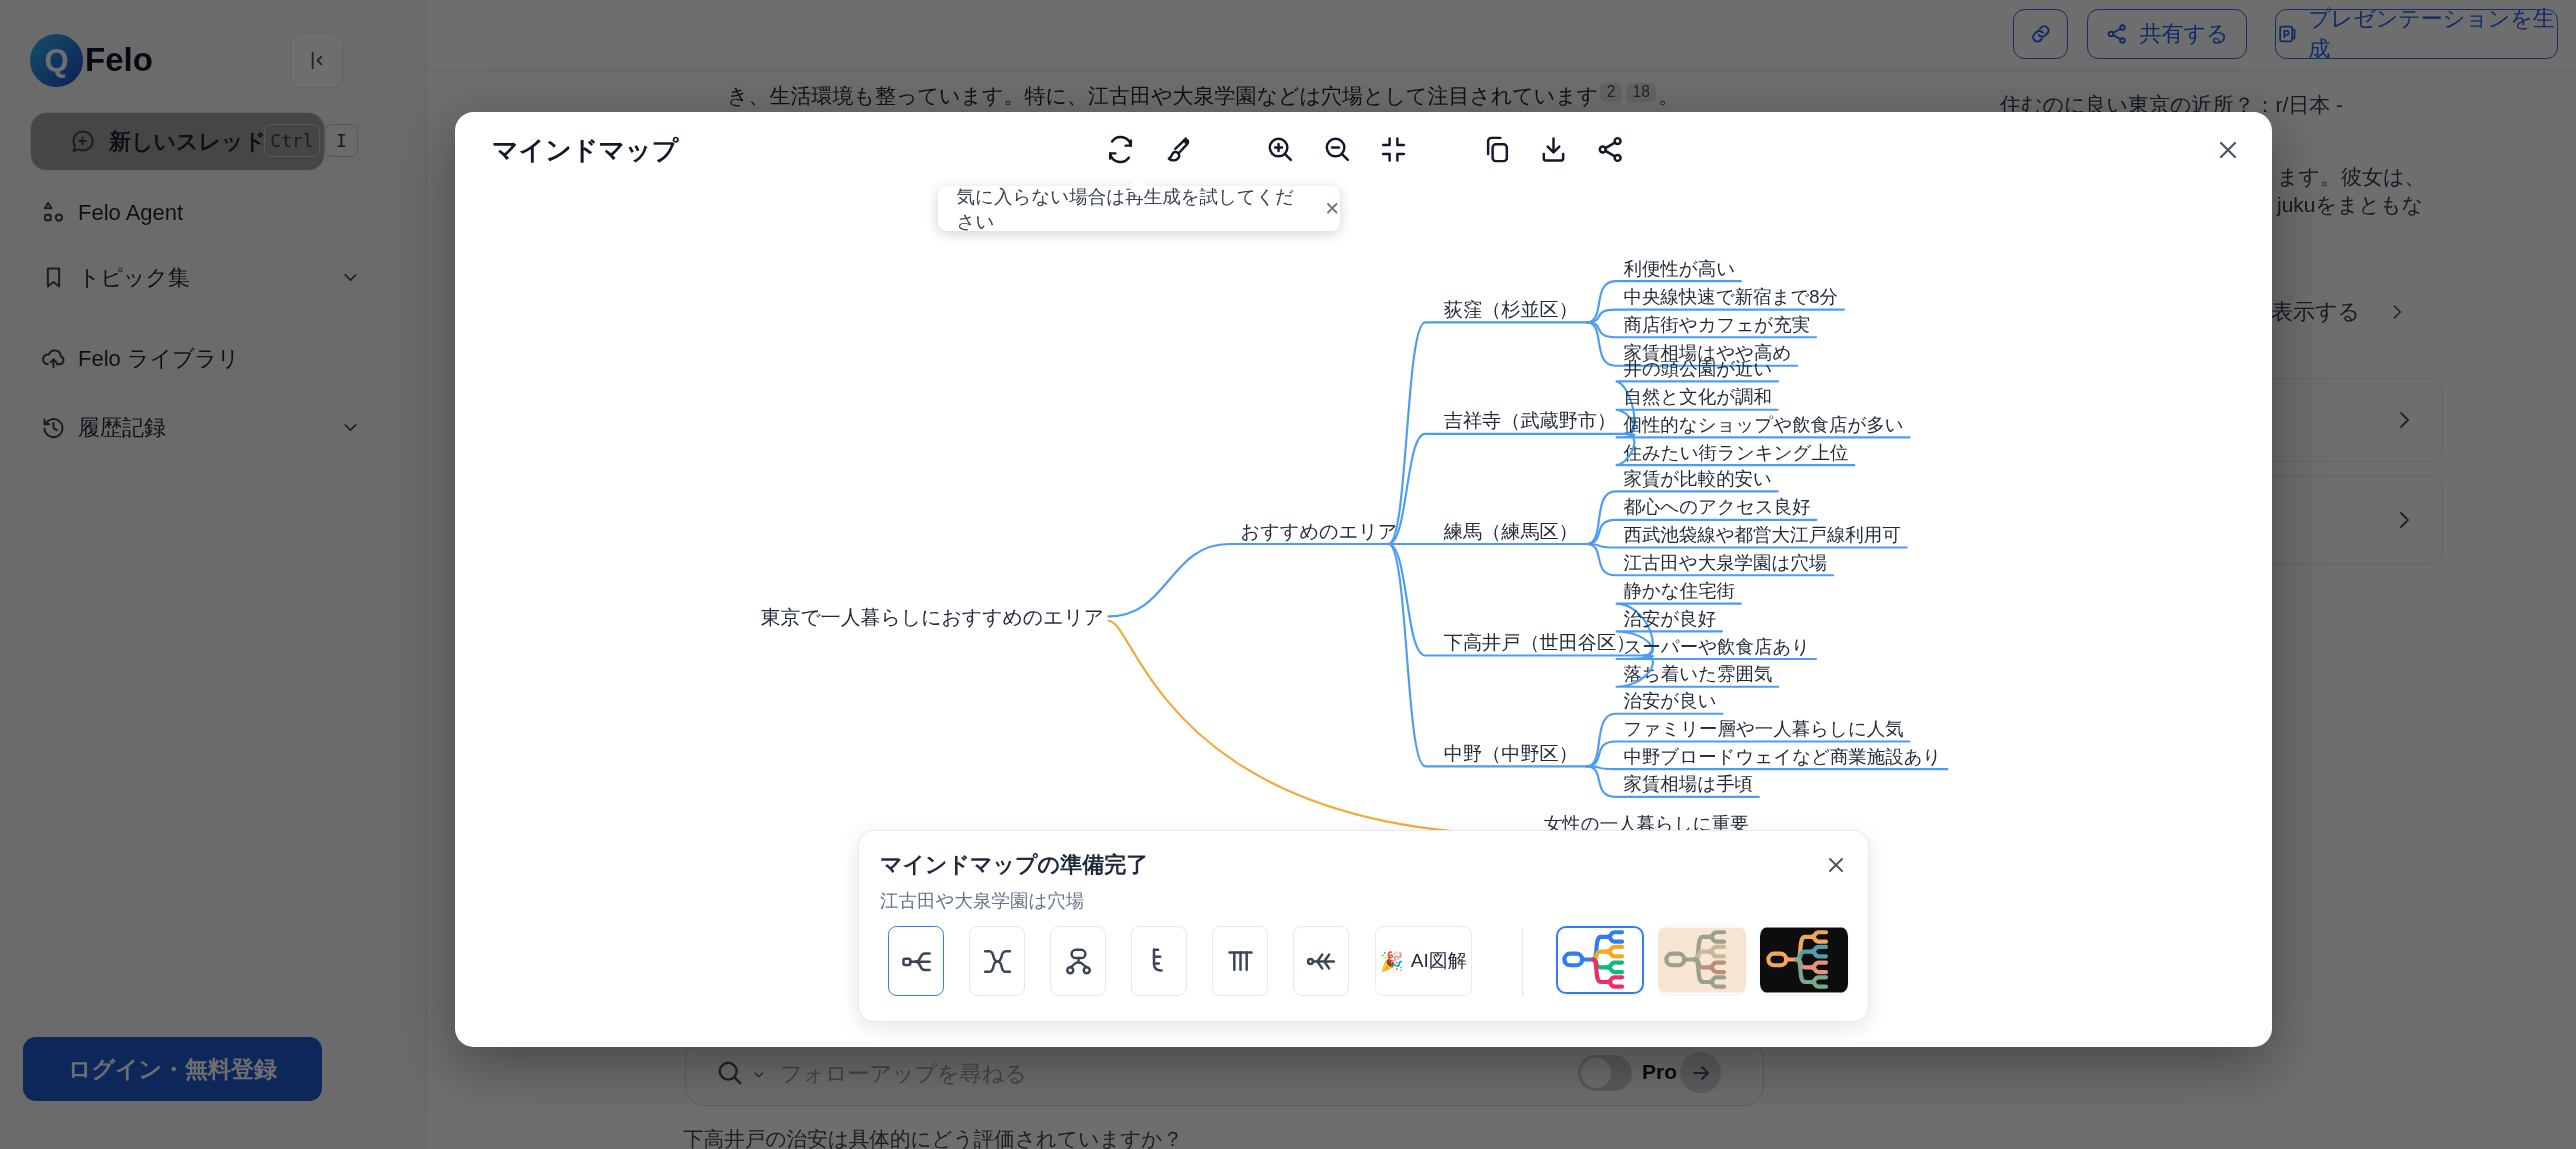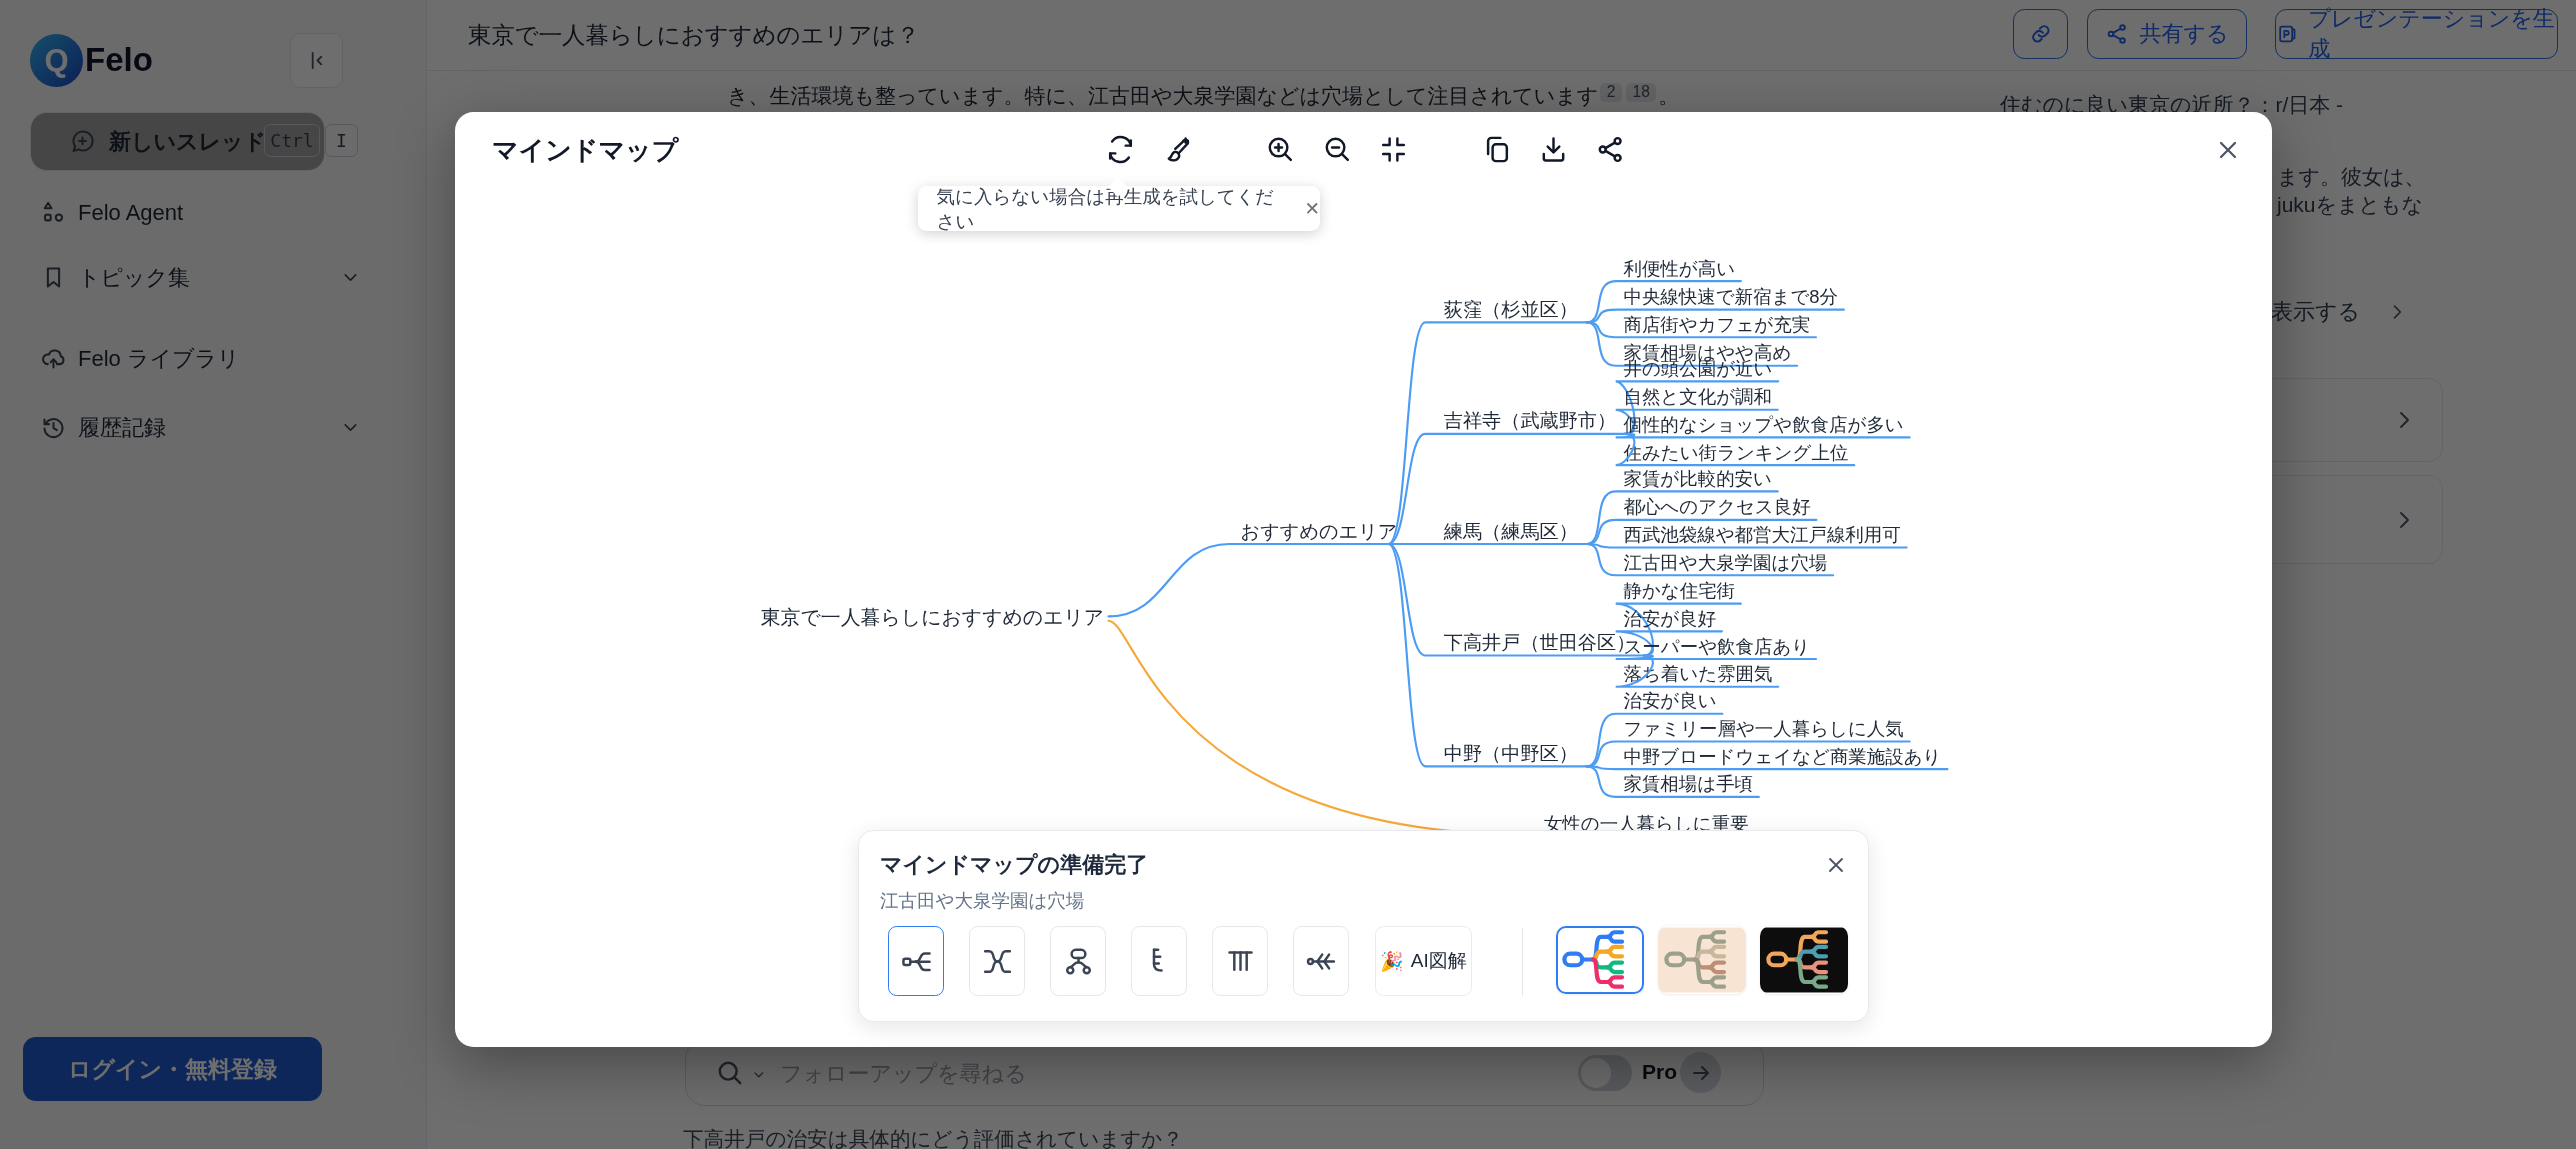--- a/index.html
+++ b/index.html
@@ -46,21 +46,21 @@
   .send-btn{position:absolute;left:994px;top:12px;width:41px;height:41px;border-radius:50%;background:#d8dbe0;
      display:flex;align-items:center;justify-content:center;}
   .suggestion{position:absolute;left:683px;top:1125px;font-size:20.6px;color:#3f4a5a;}
   
   #overlay{position:absolute;inset:0;background:rgba(0,0,0,0.57);z-index:50;}
   #modal{position:absolute;left:455px;top:112px;width:1817px;height:935px;background:#fff;border-radius:18.5px;
      box-shadow:0 17px 57px rgba(0,0,0,.35);z-index:60;}
   #modal .m-title{position:absolute;left:37px;top:21px;font-size:26px;font-weight:700;color:#111827;}
   .tool-icon{position:absolute;top:20px;width:34px;height:34px;display:flex;align-items:center;justify-content:center;cursor:pointer;}
   .m-close{position:absolute;left:1756px;top:21px;width:34px;height:34px;display:flex;align-items:center;justify-content:center;}
-  .tooltip{position:absolute;left:463px;top:74px;width:402px;height:45px;background:#fff;border-radius:8.5px;
+  .tooltip{position:absolute;left:483px;top:74px;width:402px;height:45px;background:#fff;border-radius:8.5px;
      box-shadow:0 2.8px 12.8px rgba(0,0,0,.18);display:flex;align-items:center;z-index:5;}
   .tooltip:before{content:"";position:absolute;left:193px;top:-6.4px;width:14px;height:14px;background:#fff;transform:rotate(45deg);}
   .tooltip .tt-text{margin-left:18.5px;font-size:18.5px;color:#374151;}
   .tooltip .tt-close{margin-left:15.6px;font-size:18.5px;color:#6b7280;cursor:pointer;}
   #mindmap-svg{position:absolute;left:0;top:0;z-index:1;}
   
   .panel{position:absolute;left:403px;top:718px;width:1009px;height:190px;background:#fff;border:0.7px solid #e8eaee;
      border-radius:15.6px;box-shadow:0 5.7px 21px rgba(15,23,42,.10);z-index:4;}
   .panel .p-title{position:absolute;left:21px;top:18.5px;font-size:22px;font-weight:700;color:#1e293b;}
   .panel .p-sub{position:absolute;left:21px;top:57px;font-size:18.5px;color:#64748b;}
@@ -140,21 +140,20 @@
         </svg>
       <span class="nav-label">履歴記録</span>
       <svg class="ic-slate nav-chevron" viewBox="0 0 24 24">
         <path d="M6 9l6 6 6-6"></path>
         </svg>
     </div>
 
     <div class="login-btn">ログイン・無料登録</div>
   </aside>
 
-  <div class="question">東京で一人暮らしにおすすめのエリアは？</div>
   <div class="top-divider"></div>
 
   <div class="tb-btn" style="left:2013px;width:53px">
     <svg class="ic-blue" width="25.6" height="25.6" viewBox="0 0 24 24">
       <path d="M10 13a4 4 0 0 0 6 .7l2-2a4 4 0 0 0-5.7-5.7l-1.1 1.1"></path>
       <path d="M14 11a4 4 0 0 0-6-.7l-2 2a4 4 0 0 0 5.7 5.7l1.1-1.1"></path>
       </svg>
   </div>
   <div class="tb-btn" style="left:2087px;width:158px">
     <svg class="ic-blue" width="24" height="24" viewBox="0 0 24 24">

